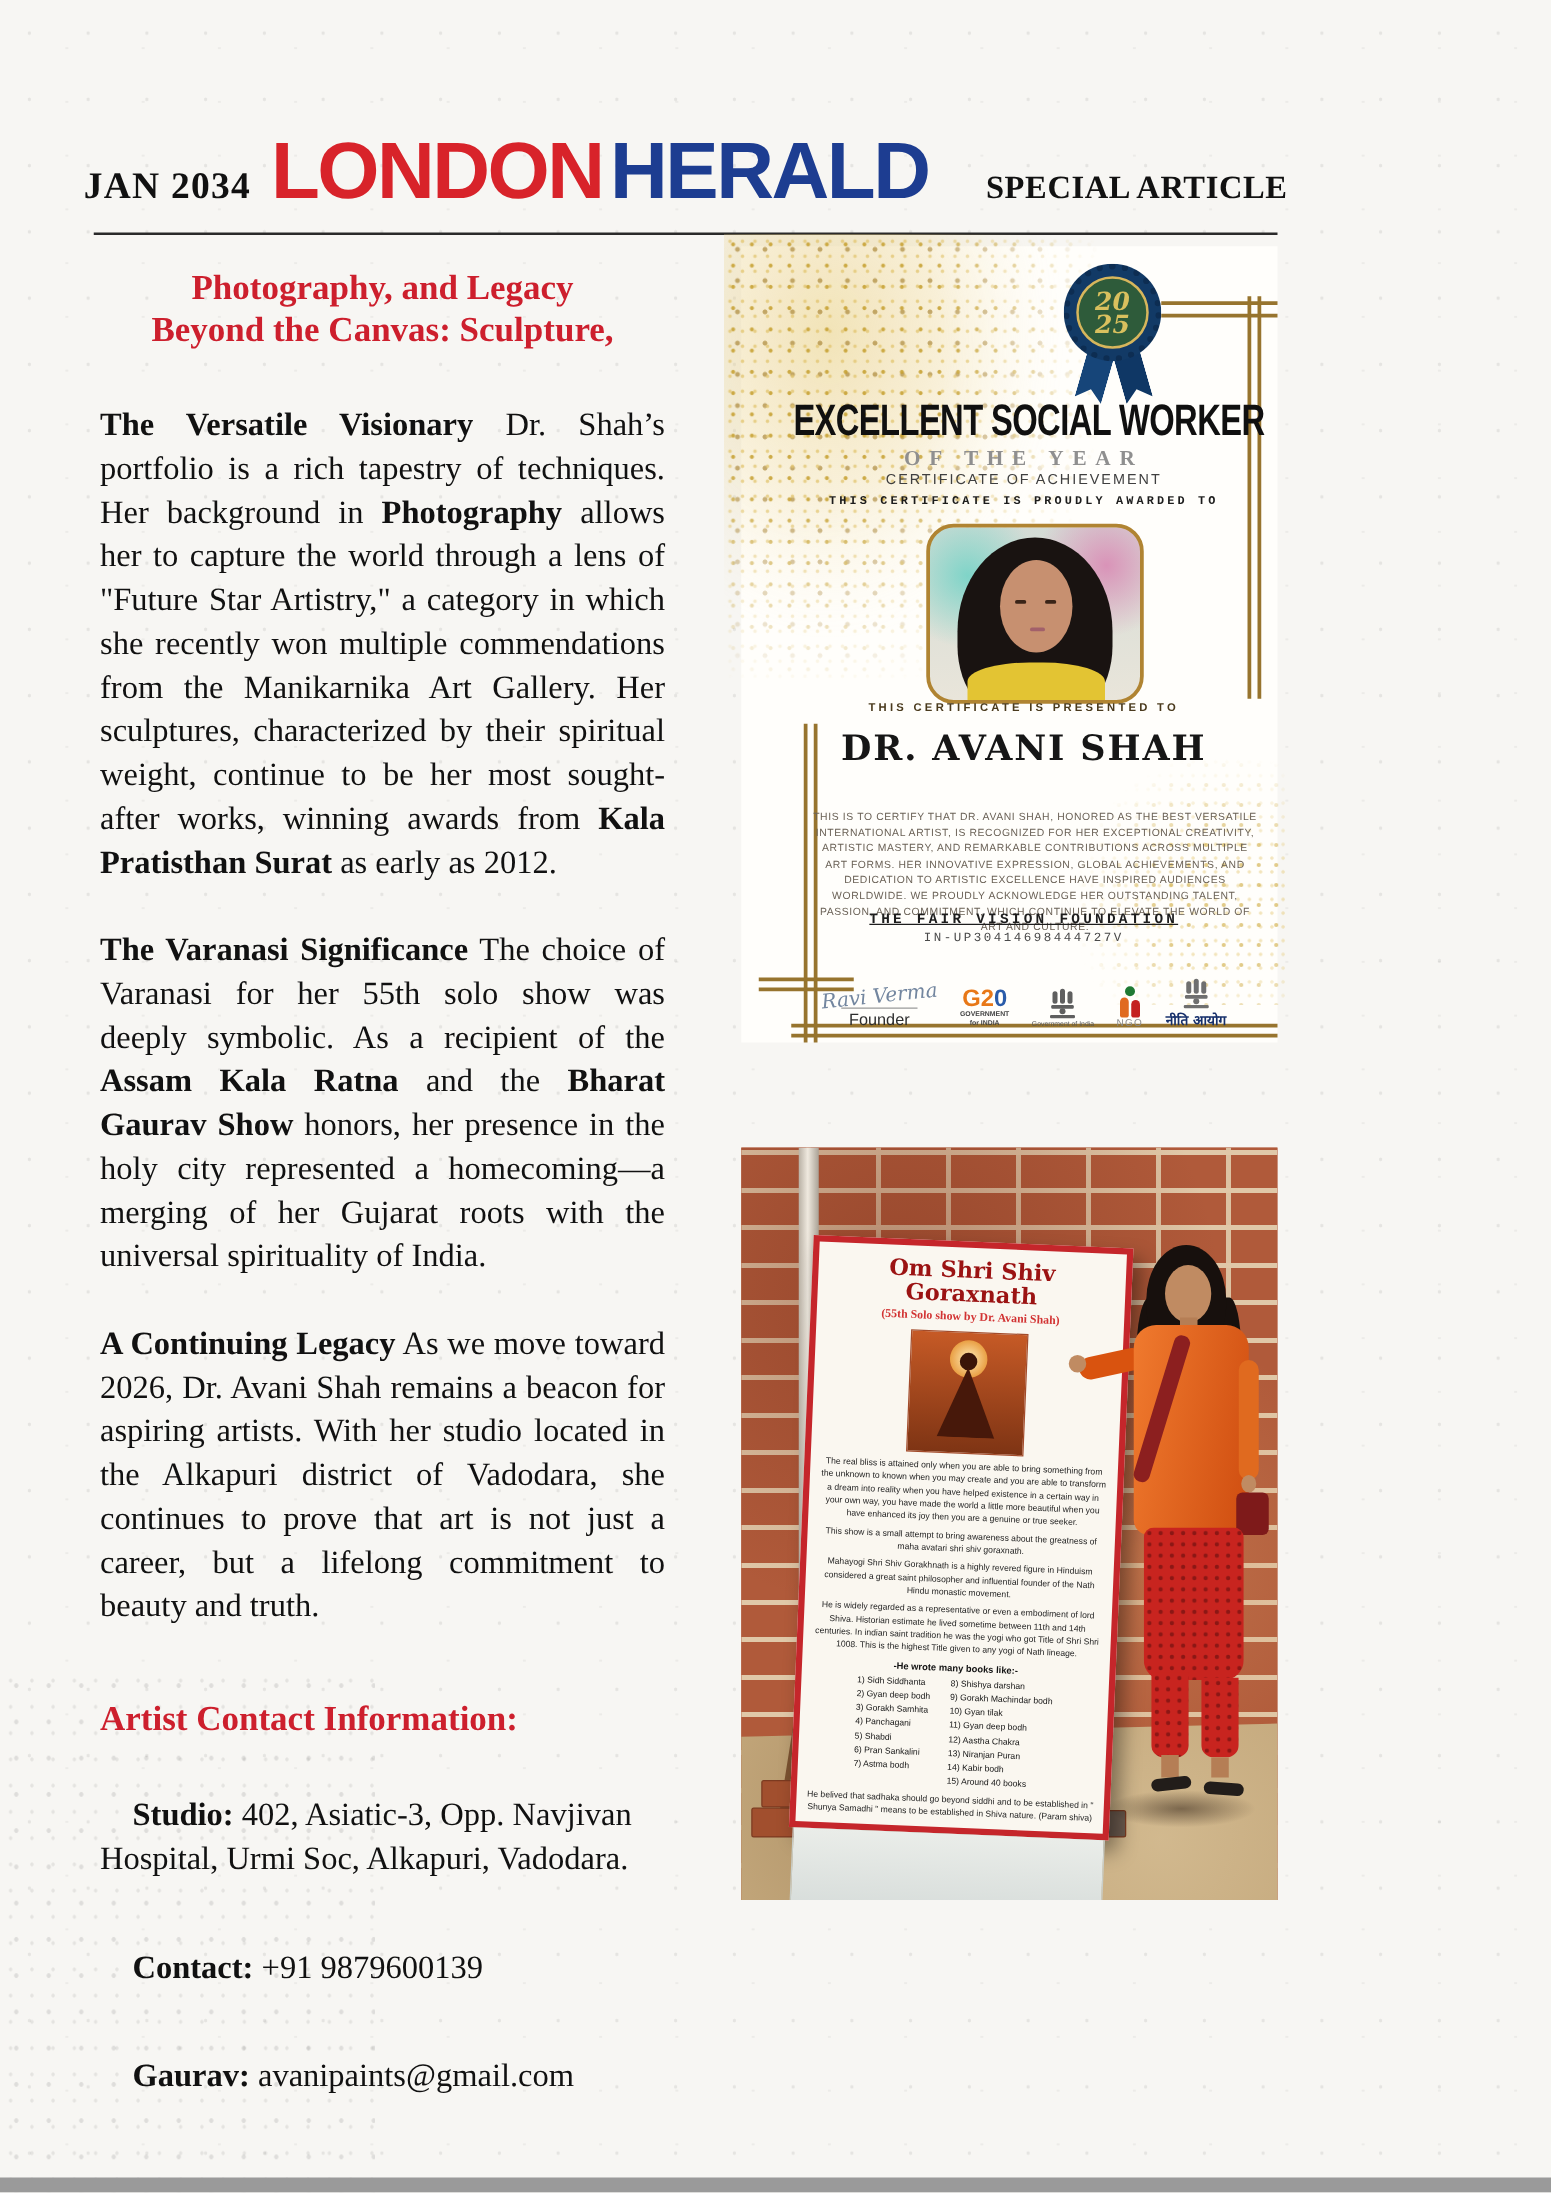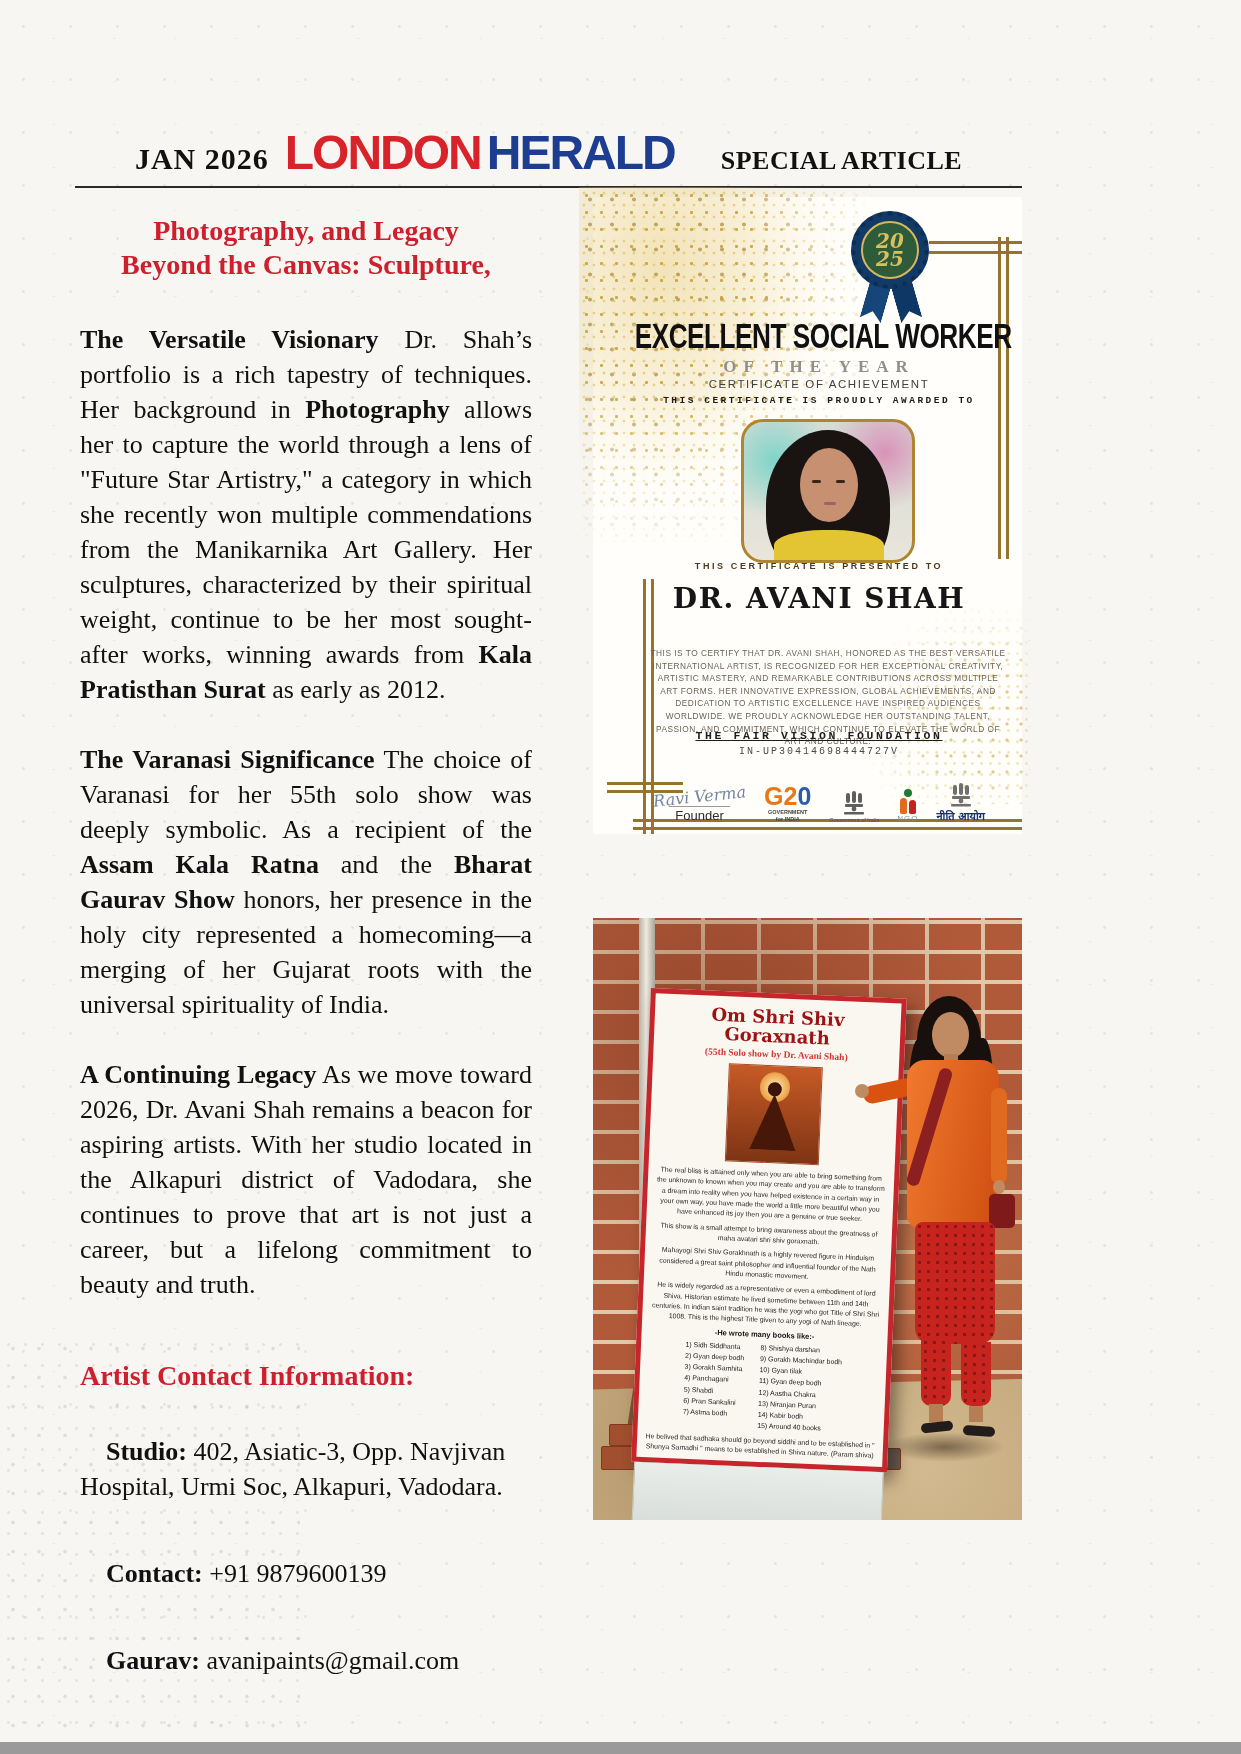--- a/index.html
+++ b/index.html
@@ -13,22 +13,22 @@
   .speckle-corner{position:absolute;left:0;bottom:0;width:300px;height:420px;pointer-events:none;opacity:.5;
     background-image:radial-gradient(#00000033 1.4px,transparent 2px),
                      radial-gradient(#00000026 1px,transparent 1.6px);
     background-size:26px 29px,17px 21px;}
   .bottom-strip{position:absolute;left:0;bottom:0;width:100%;height:12px;background:#9a9a9a;}
 
   
   .header{position:absolute;left:75px;top:104px;width:947px;display:flex;align-items:baseline;
           justify-content:center;gap:16px;white-space:nowrap;}
   .h-date{font-size:30px;font-weight:bold;letter-spacing:1px;}
-  .masthead{font-family:"Liberation Sans",sans-serif;font-weight:bold;font-size:48px;
-            letter-spacing:-2px;line-height:1;margin-top:25px;}
+  .masthead{font-family:"Liberation Sans",sans-serif;font-weight:bold;font-size:64px;
+            letter-spacing:-2px;line-height:1;}
   .h-london{color:#d8232a;}
   .h-herald{color:#1d3d91;margin-left:6px;}
   .h-tag{font-size:26px;font-weight:bold;letter-spacing:.5px;margin-left:30px;}
   .rule{position:absolute;left:75px;top:186px;width:947px;height:2px;background:#2a2a2a;}
 
   
   .article{position:absolute;left:80px;top:214px;width:452px;}
   .a-title{color:#cd1f2d;font-weight:bold;font-size:28px;text-align:center;line-height:1.22;
            margin:0 8px 40px 8px;}
   .article p.body{font-size:26px;line-height:35px;text-align:justify;margin:0 0 35px 0;}
@@ -91,21 +91,21 @@
           line-height:1.52;letter-spacing:.5px;color:#6b6257;}
   .c-foundation{top:532px;font-family:"Liberation Mono",monospace;font-weight:bold;font-size:11.5px;
                 letter-spacing:2.6px;color:#1d1d1d;text-decoration:underline;}
   .c-reg{top:549px;font-family:"Liberation Mono",monospace;font-size:10px;letter-spacing:2px;color:#4a4a4a;}
   .c-logos{position:absolute;left:36px;top:568px;width:380px;height:58px;display:flex;
            justify-content:center;align-items:flex-end;gap:18px;}
   .logo{display:flex;flex-direction:column;align-items:center;justify-content:flex-end;}
   .sig{font-family:"DejaVu Serif",serif;font-style:italic;font-size:16px;color:#73869f;
        transform:rotate(-6deg);}
   .sig-label{font-size:13px;color:#2d2d2d;border-top:1px solid #9a9a9a;padding:1px 6px 0;}
-  .g20-txt{font-weight:bold;font-size:25px;line-height:1;}
+  .g20-txt{font-weight:bold;font-size:19px;line-height:1;}
   .g20-g{color:#e87817;} .g20-0{color:#2a5caa;}
   .g20-sub{font-size:5.5px;color:#444;text-align:center;line-height:1.3;font-weight:bold;}
   .emblem{width:22px;height:26px;}
   .logo-cap{font-size:5.5px;color:#555;margin-top:1px;}
   .ngo-globe{width:8px;height:8px;border-radius:50%;background:#1f7a33;margin-bottom:1px;}
   .ngo-people{display:flex;gap:2px;align-items:flex-end;}
   .person{width:7px;height:16px;border-radius:4px 4px 2px 2px;}
   .p1{background:#e06a1f;} .p2{background:#c42121;height:14px;}
   .ngo-label{font-size:8px;color:#8a8a8a;letter-spacing:1px;}
   .niti-label{font-size:11px;font-weight:bold;color:#17306b;font-family:"DejaVu Sans",sans-serif;}
@@ -186,21 +186,21 @@
               transform:rotate(4deg);}
 </style>
 </head>
 <body>
 
 <div class="page">
   <div class="speckle"></div>
   <div class="speckle-corner"></div>
 
   <div class="header">
-    <span class="h-date">JAN 2026</span>
+    <span class="h-date">JAN 2034</span>
     <span class="masthead"><span class="h-london">LONDON</span><span class="h-herald">HERALD</span></span>
     <span class="h-tag">SPECIAL ARTICLE</span>
   </div>
   <div class="rule"></div>
 
   <div class="article">
     <div class="a-title">
       <div>Photography, and Legacy</div>
       <div>Beyond the Canvas: Sculpture,</div>
     </div>

